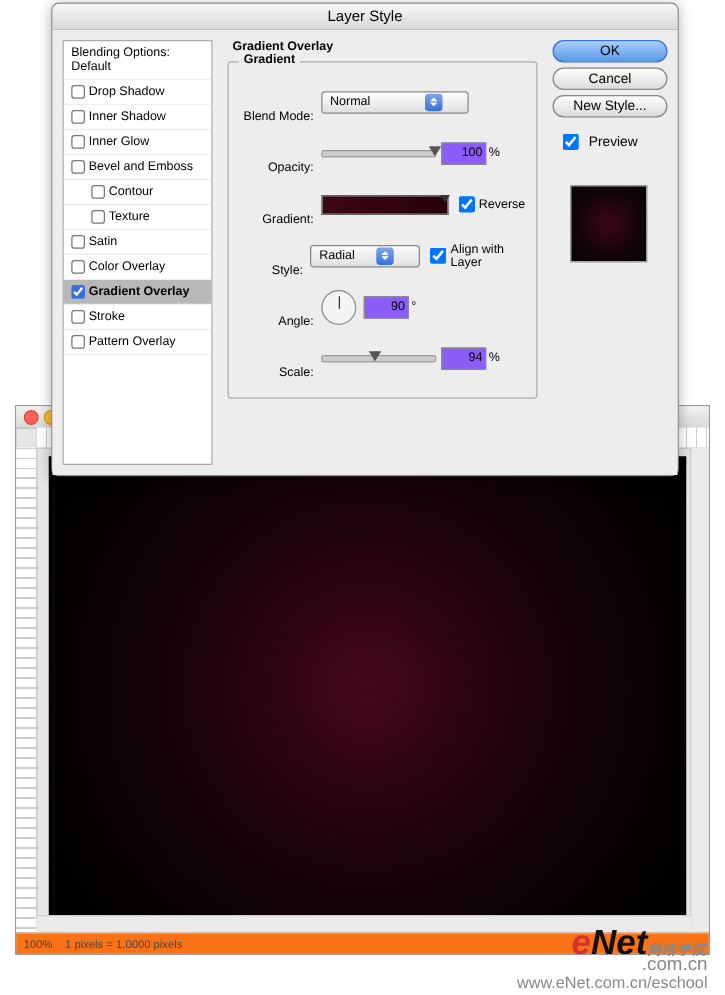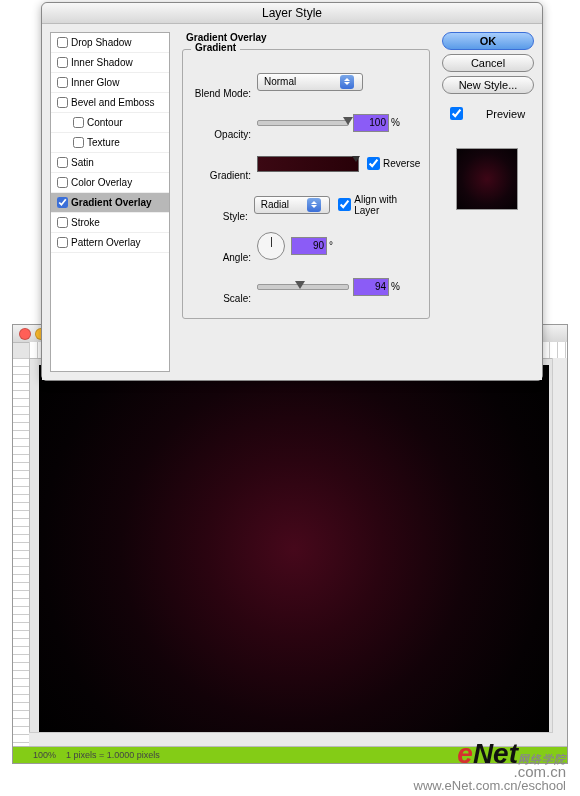--- a/index.html
+++ b/index.html
@@ -103,21 +103,21 @@
   margin-right: 6px;
   margin-top: 24px;
 }
 .mac-select {
   background: linear-gradient(#fdfdfd, #e0e0e0);
   border: 1px solid #888;
   border-radius: 3px;
   height: 16px;
   display: inline-flex;
   align-items: center;
-  padding: 0 8px 0 6px;
+  padding: 0 20px 0 6px;
   font-size: 10px;
   min-width: 60px;
   cursor: pointer;
 }
 .mac-select .arrow-btn {
   background: linear-gradient(#7aa7e8, #3b6fd8);
   border-radius: 3px;
   width: 14px;
   height: 14px;
   margin-left: auto;
@@ -208,27 +208,27 @@
   border: 1px solid #888;
   border-radius: 10px;
   padding: 2px 0;
   font-size: 11px;
   cursor: pointer;
   text-align: center;
 }
 .mac-btn.primary {
   background: linear-gradient(#a7cdfb, #5a9be8);
   border-color: #3b6fd8;
-  font-weight: bold;
+  font-weight: normal;
   text-align: center;
 }
 .preview-check {
   display: flex;
   align-items: center;
-  gap: 20px;
+  gap: 5px;
   margin: 6px 0 21px 4px;
   font-size: 11px;
 }
 .preview-box {
   width: 60px;
   height: 60px;
   border: 1px solid #999;
   margin-left: 14px;
   background: radial-gradient(circle at center, #3d0616 0%, #12030a 60%, #050104 100%);
 }
@@ -271,27 +271,27 @@
   background-image: repeating-linear-gradient(to bottom, #ccc 0 1px, transparent 1px 8px);
 }
 .canvas {
   position: absolute;
   left: 26px; top: 40px; right: 18px; bottom: 30px;
   background: radial-gradient(circle at center, #46081b 0%, #2a0410 28%, #120208 55%, #050103 80%, #000 100%);
 }
 .status-bar {
   position: absolute;
   left: 0; right: 0; bottom: 0; height: 16px;
-  background: #84cc16;
+  background: #f97316;
   border-top: 1px solid #bbb;
   display: flex;
   align-items: center;
   font-size: 9px;
   color: #444;
-  padding-left: 20px;
+  padding-left: 6px;
   gap: 10px;
 }
 .scrollbar-v {
   position:absolute; right:0; top:33px; bottom:16px; width:14px;
   background:#eaeaea; border-left:1px solid #ccc;
 }
 .scrollbar-h {
   position:absolute; left:16px; right:14px; bottom:16px; height:14px;
   background:#eaeaea; border-top:1px solid #ccc;
 }
@@ -314,20 +314,23 @@
 .watermark .sub { font-size: 13px; color: #888; }
 </style>
 </head>
 <body>
 
 <div class="dialog">
   <div class="dialog-title">Layer Style</div>
   <div class="dialog-body">
 
     <div class="styles-list">
+      <div class="item">
+          <span>Blending Options: Default</span>
+        </div>
       <div class="item">
           <input type="checkbox" style="">
           <span>Drop Shadow</span>
         </div>
       <div class="item">
           <input type="checkbox" style="">
           <span>Inner Shadow</span>
         </div>
       <div class="item">
           <input type="checkbox" style="">

